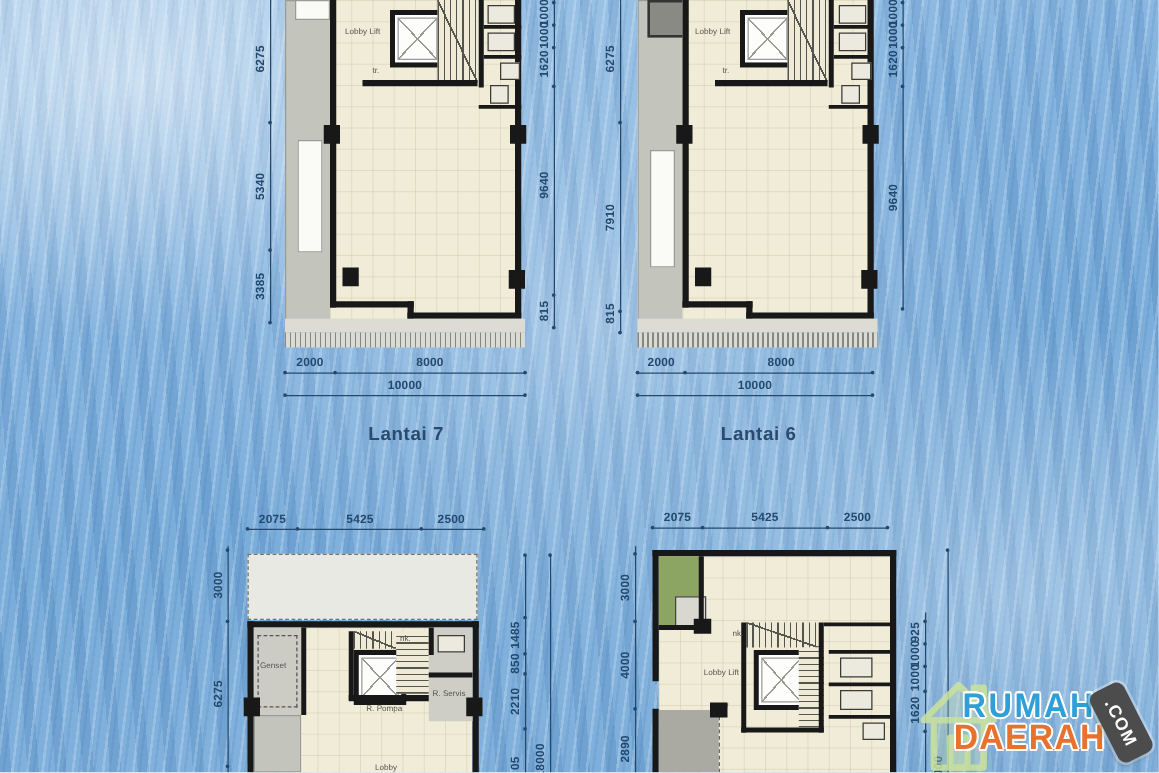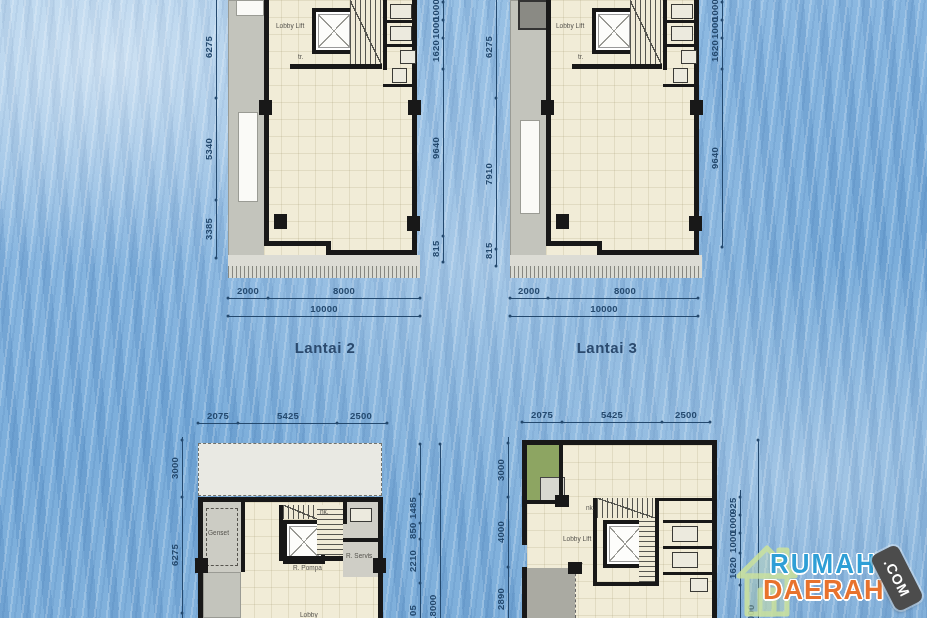--- a/index.html
+++ b/index.html
@@ -113,21 +113,21 @@
     <div class="ab dline" style="left:228px;top:298px;width:192px;height:1px;"></div>
     <div class="ab tk" style="left:228px;top:298px;"></div>
     <div class="ab tk" style="left:268px;top:298px;"></div>
     <div class="ab tk" style="left:420px;top:298px;"></div>
     <div class="ab dim" style="left:233px;top:286px;width:30px;">2000</div>
     <div class="ab dim" style="left:324px;top:286px;width:40px;">8000</div>
     <div class="ab dline" style="left:228px;top:316px;width:192px;height:1px;"></div>
     <div class="ab tk" style="left:228px;top:316px;"></div>
     <div class="ab tk" style="left:420px;top:316px;"></div>
     <div class="ab dim" style="left:301px;top:304px;width:46px;">10000</div>
-    <div class="ab floorlbl" style="left:280px;top:340px;width:90px;">Lantai 2</div>
+    <div class="ab floorlbl" style="left:280px;top:340px;width:90px;">Lantai 7</div>
   </div>
 
   <div class="ab" style="left:0;top:0;width:927px;height:370px;">
     <div class="ab grayst" style="left:510px;top:0;width:40px;height:266px;"></div>
     <div class="ab" style="left:518px;top:0;width:30px;height:26px;background:#8a8a84;border:2px solid #333;"></div>
     <div class="ab win" style="left:520px;top:120px;width:18px;height:92px;"></div>
     <div class="ab floor" style="left:546px;top:0;width:152px;height:258px;"></div>
     <div class="ab wall" style="left:546px;top:0;width:5px;height:246px;"></div>
     <div class="ab wall" style="left:694px;top:0;width:5px;height:254px;"></div>
     <div class="ab wall" style="left:546px;top:241px;width:56px;height:5px;"></div>
@@ -175,21 +175,21 @@
     <div class="ab dline" style="left:510px;top:298px;width:188px;height:1px;"></div>
     <div class="ab tk" style="left:510px;top:298px;"></div>
     <div class="ab tk" style="left:548px;top:298px;"></div>
     <div class="ab tk" style="left:698px;top:298px;"></div>
     <div class="ab dim" style="left:514px;top:286px;width:30px;">2000</div>
     <div class="ab dim" style="left:605px;top:286px;width:40px;">8000</div>
     <div class="ab dline" style="left:510px;top:316px;width:188px;height:1px;"></div>
     <div class="ab tk" style="left:510px;top:316px;"></div>
     <div class="ab tk" style="left:698px;top:316px;"></div>
     <div class="ab dim" style="left:581px;top:304px;width:46px;">10000</div>
-    <div class="ab floorlbl" style="left:562px;top:340px;width:90px;">Lantai 3</div>
+    <div class="ab floorlbl" style="left:562px;top:340px;width:90px;">Lantai 6</div>
   </div>
 
   <div class="ab" style="left:0;top:390px;width:470px;height:228px;">
 
     <div class="ab dline" style="left:198px;top:33px;width:189px;height:1px;"></div>
     <div class="ab tk" style="left:198px;top:33px;"></div>
     <div class="ab tk" style="left:238px;top:33px;"></div>
     <div class="ab tk" style="left:337px;top:33px;"></div>
     <div class="ab tk" style="left:387px;top:33px;"></div>
     <div class="ab dim" style="left:203px;top:21px;width:30px;">2075</div>

